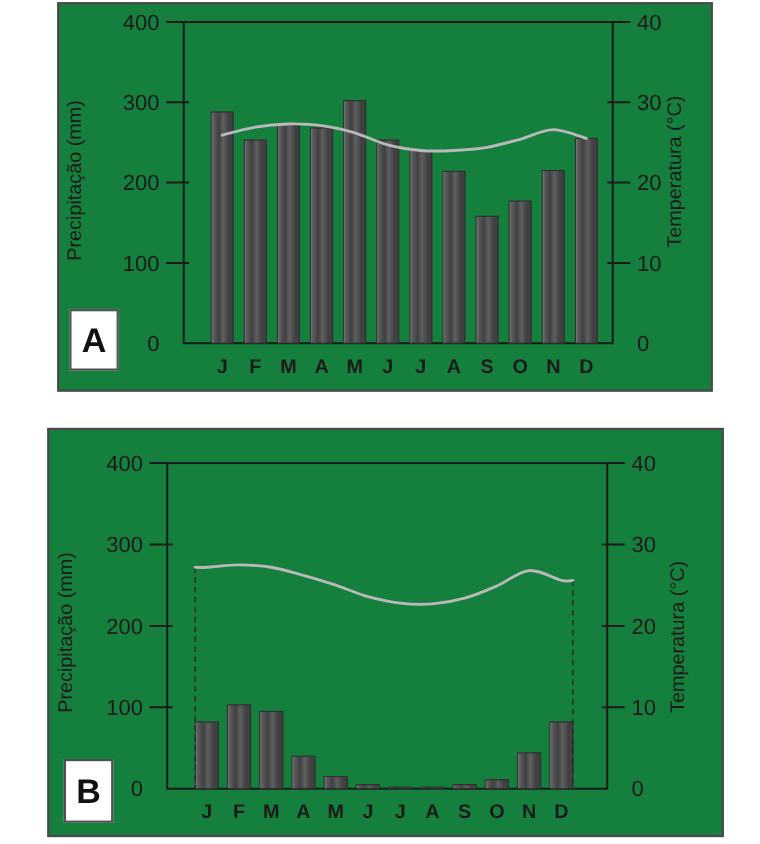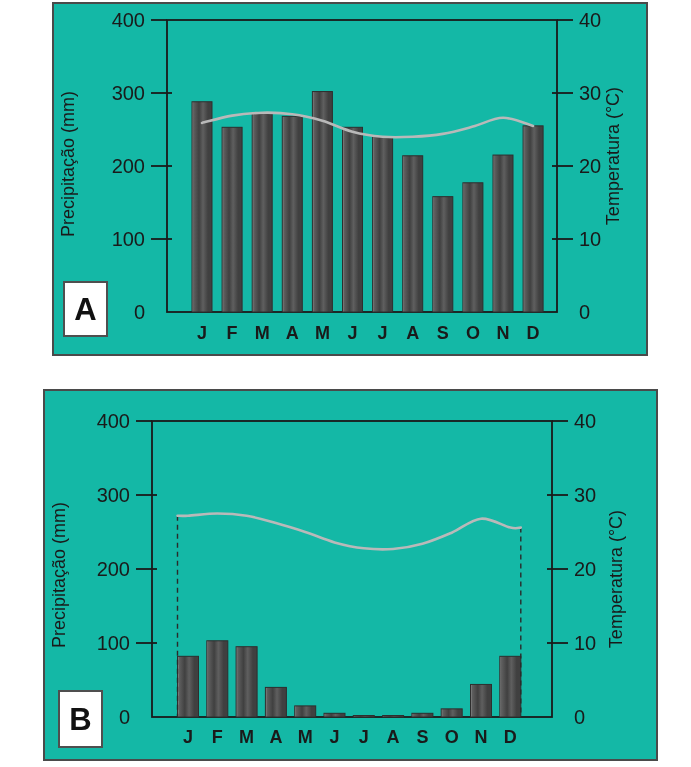--- a/index.html
+++ b/index.html
@@ -3,21 +3,21 @@
 <meta charset="utf-8">
 <style>
   html,body{margin:0;padding:0;}
   body{
     width:691px;height:767px;position:relative;overflow:hidden;
     background:#ffffff;
     font-family:"Liberation Sans","DejaVu Sans",sans-serif;
     color:#1a1a1a;
   }
   .panel{
-    position:absolute;background:#14b8a6;border:2px solid #4a4a4a;
+    position:absolute;background:#15803d;border:2px solid #4a4a4a;
     box-sizing:content-box;
   }
   .panel-a{left:52px;top:2px;width:592px;height:350px;}
   .panel-b{left:43px;top:389px;width:611px;height:368px;}
   .chart-svg{position:absolute;left:0;top:0;width:100%;height:100%;display:block;}
   .panel-label{
     position:absolute;background:#ffffff;border:2px solid #4f4f4f;
     display:flex;align-items:center;justify-content:center;
     font-weight:bold;font-size:31px;line-height:1;color:#111;
   }

